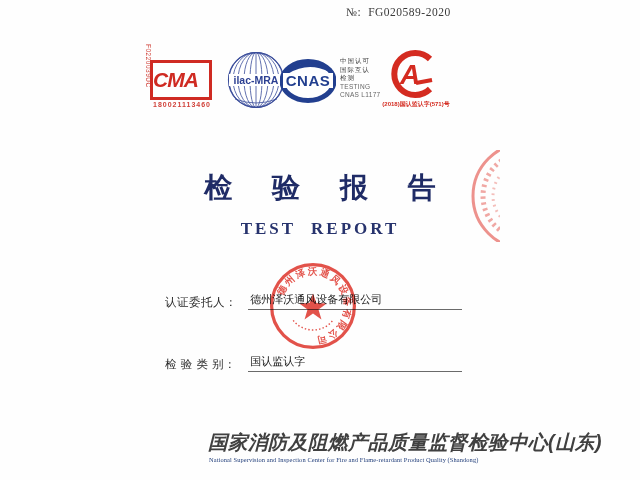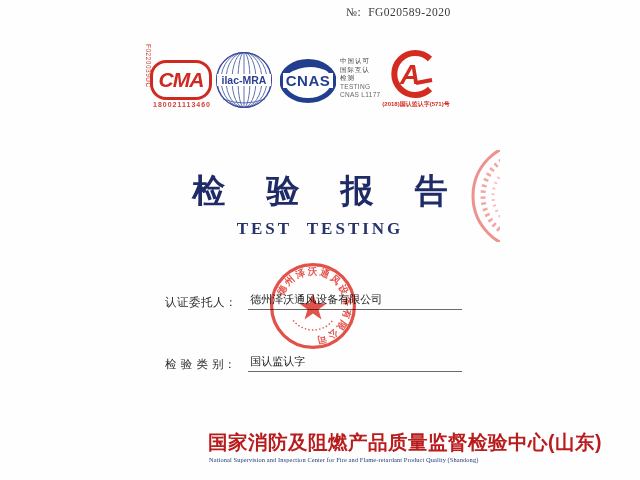--- a/index.html
+++ b/index.html
@@ -21,52 +21,52 @@
   
   .logo-row{position:absolute;left:0;top:0;width:640px;height:130px;}
 
   .cma-vcode{
     position:absolute;left:152px;top:44px;
     transform:rotate(90deg);transform-origin:0 0;
     font-size:6.5px;color:#d04038;letter-spacing:.5px;white-space:nowrap;
   }
   .cma-box{
     position:absolute;left:150px;top:60px;width:56px;height:34px;
-    border:3px solid #cf2a22;border-radius:16px;
-    display:flex;align-items:center;justify-content:center;
+    border:3px solid #cf2a22;border-radius:0;
+    display:flex;align-items:center;
   }
   .cma-box span{
     font-size:21px;font-weight:bold;color:#cf2a22;letter-spacing:-1px;
     font-family:"Liberation Sans",sans-serif;font-style:italic;
   }
   .cma-cert{
     position:absolute;left:146px;top:101px;width:72px;text-align:center;
     font-size:7px;color:#d04038;letter-spacing:1px;font-weight:bold;
   }
 
-  .ilac-wrap{position:absolute;left:215px;top:51px;width:58px;height:60px;}
+  .ilac-wrap{position:absolute;left:227px;top:51px;width:58px;height:60px;}
 
   .cnas-wrap{position:absolute;left:280px;top:57px;width:56px;height:48px;text-align:right;}
 
   .cnas-block{
     position:absolute;left:340px;top:57px;width:52px;
     font-size:6.5px;line-height:8.5px;color:#444;letter-spacing:1px;
   }
   .cnas-block .en{color:#666;letter-spacing:.3px;}
 
   .cal-wrap{position:absolute;left:382px;top:50px;width:66px;height:50px;}
   .cal-caption{
     position:absolute;left:370px;top:100px;width:92px;text-align:center;
     font-size:6px;color:#d42b20;font-weight:bold;white-space:nowrap;
   }
 
   
   .title-zh{
     position:absolute;left:120px;top:169px;width:400px;text-align:center;
-    font-size:33px;font-weight:bold;color:#1f2b66;
+    font-size:28px;font-weight:bold;color:#1f2b66;
     letter-spacing:16px;text-indent:16px;white-space:nowrap;
   }
   .title-en{
     position:absolute;left:120px;top:219px;width:400px;text-align:center;
     font-family:"Liberation Serif","DejaVu Serif",serif;
     font-size:17px;font-weight:bold;color:#27336d;
     letter-spacing:3px;word-spacing:8px;white-space:nowrap;
   }
 
   
@@ -93,22 +93,22 @@
   }
   .stamp-partial{
     position:absolute;left:452px;top:150px;width:48px;height:92px;
     opacity:.55;mix-blend-mode:multiply;pointer-events:none;
   }
 
   
   .footer-logo{position:absolute;left:142px;top:427px;width:64px;height:44px;}
   .org-zh{
     position:absolute;left:208px;top:429px;width:320px;
-    font-size:19.5px;font-weight:bold;color:#b91c1c;
-    letter-spacing:.5px;white-space:nowrap;
+    font-size:19.5px;font-weight:bold;color:#404040;
+    letter-spacing:.5px;white-space:nowrap;font-style:italic;
   }
   .org-en{
     position:absolute;left:209px;top:456px;width:320px;
     font-family:"Liberation Serif","DejaVu Serif",serif;
     font-size:6.4px;color:#24407c;white-space:nowrap;letter-spacing:.1px;
   }
 </style>
 </head>
 <body>
 
@@ -162,21 +162,21 @@
       <svg width="66" height="50" viewBox="0 0 66 50">
         <path d="M48,9 A 21 21 0 1 0 48,39" fill="none" stroke="#d42b20" stroke-width="6"></path>
         <text x="28" y="34" text-anchor="middle" font-size="28" font-weight="bold" font-style="italic" fill="#d42b20" font-family="Liberation Sans, sans-serif">A</text>
         <line x1="34" y1="33" x2="50" y2="30" stroke="#d42b20" stroke-width="4"></line>
       </svg>
     </div>
     <div class="cal-caption">(2018)国认监认字(571)号</div>
   </div>
 
   <div class="title-zh">检 验 报 告</div>
-  <div class="title-en">TEST TESTING</div>
+  <div class="title-en">TEST REPORT</div>
 
   <div class="field-row row-1">
     <span class="lbl">认证委托人：</span>
     <span class="val">德州泽沃通风设备有限公司</span>
   </div>
   <div class="field-row row-3">
     <span class="lbl">检 验 类 别：</span>
     <span class="val">国认监认字</span>
   </div>
 

